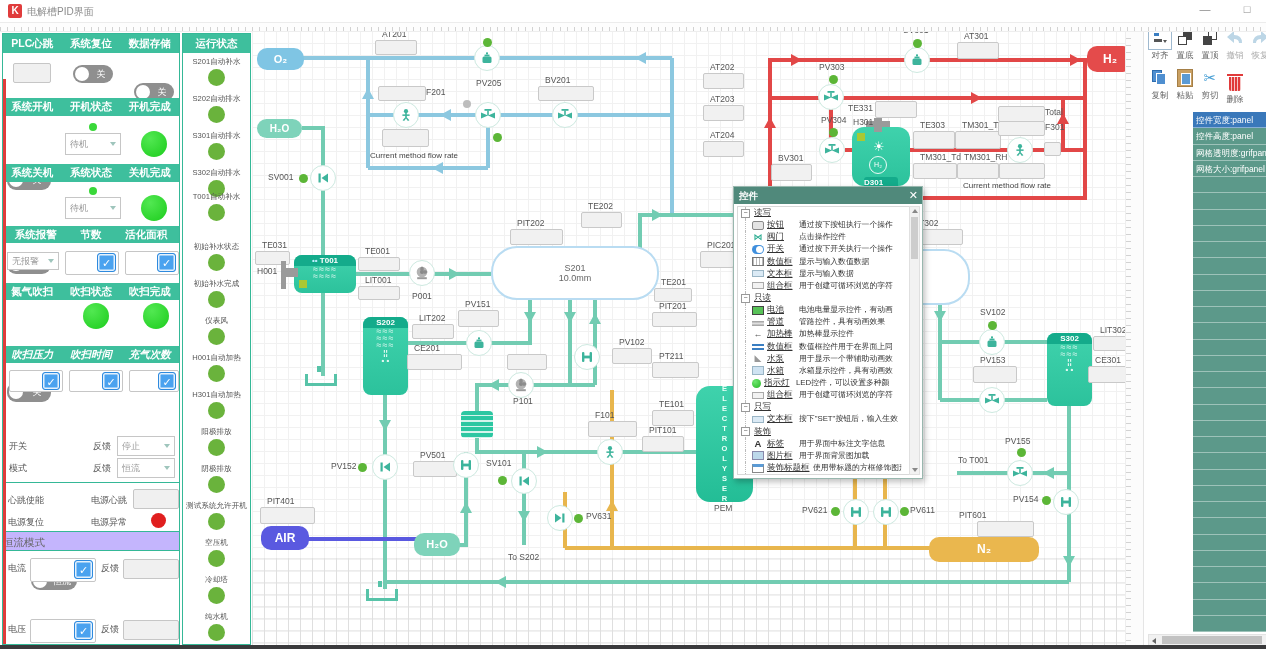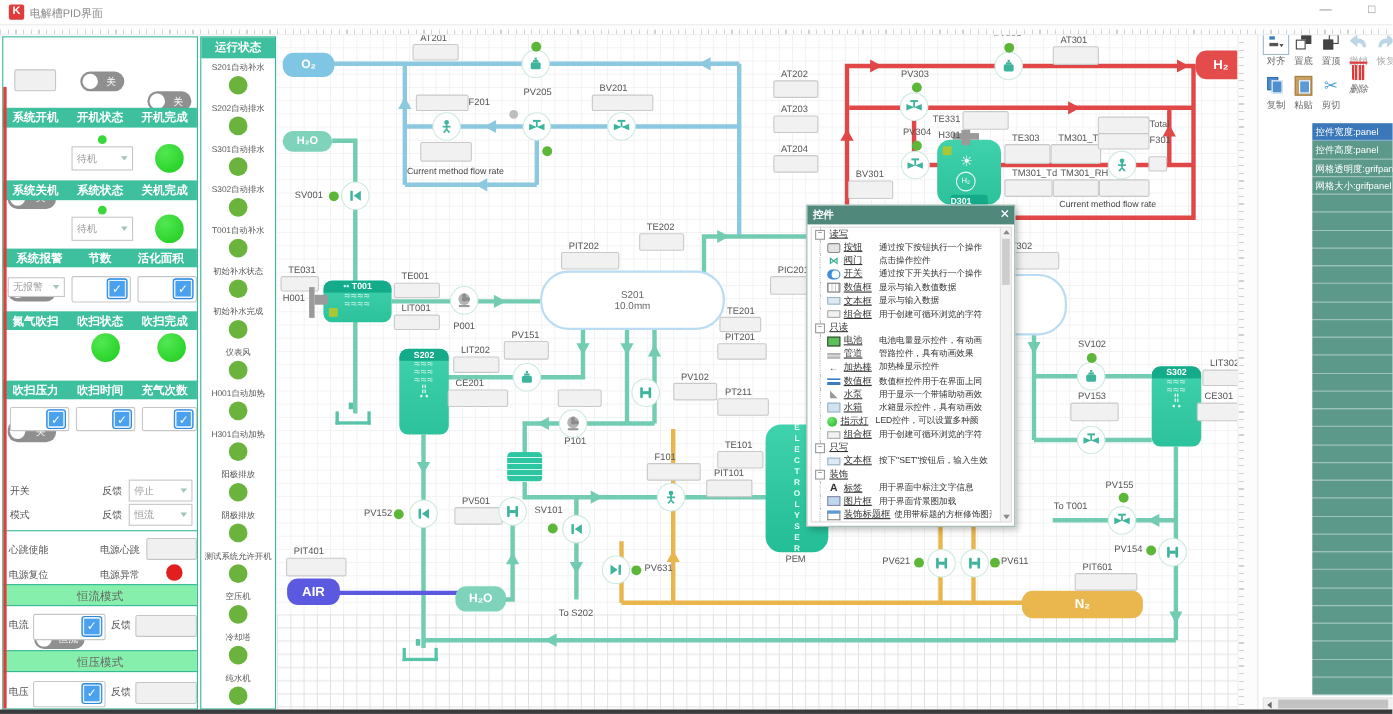--- a/index.html
+++ b/index.html
@@ -47,21 +47,21 @@
   .sq-yg{position:absolute;width:8px;height:8px;background:#a9c833;z-index:5;}
   .sun{position:absolute;color:#fff;font-size:13px;z-index:5;}
   .gascircle{position:absolute;border:1px solid rgba(255,255,255,.9);border-radius:50%;color:#fff;font-size:7px;
       width:16px;height:16px;line-height:16px;text-align:center;z-index:5;}
   
   .lpanel{position:absolute;left:2px;top:33px;width:178px;height:612px;background:#fff;border:1px solid #35b897;z-index:20;box-sizing:border-box;}
   .lpanel .redge{position:absolute;left:0;top:45px;bottom:0;width:2.5px;background:#e03c3c;z-index:3;}
   .lhdr{position:absolute;left:0;width:176px;background:#3ebf9d;color:#fff;font-weight:bold;font-size:10.5px;
         display:flex;align-items:center;justify-content:space-around;box-sizing:border-box;}
   .lhdr.big{font-size:12px;justify-content:center;}
-  .subhdr{position:absolute;left:0;width:176px;background:#86efac;color:#666;font-size:10.5px;text-align:center;
+  .subhdr{position:absolute;left:0;width:176px;background:#c4b5fd;color:#666;font-size:10.5px;
         border-top:1px solid #35b897;border-bottom:1px solid #35b897;box-sizing:border-box;}
   .ctl{position:absolute;box-sizing:border-box;}
   .ibox{background:#f0f0f0;border:1px solid #c6c6c6;border-radius:2px;}
   .wbox{background:#fff;border:1px solid #c6c6c6;border-radius:2px;}
   .toggle{background:#8f8f8f;border-radius:9px;color:#fff;font-size:9px;position:relative;display:flex;align-items:center;}
   .toggle .knob{position:absolute;left:2px;top:2px;width:14px;height:14px;background:#fff;border-radius:50%;}
   .toggle .tlab{position:absolute;left:20px;top:0;right:4px;text-align:center;line-height:18px;}
   .select{background:#fff;border:1px solid #c6c6c6;color:#999;font-size:9px;display:flex;align-items:center;padding-left:4px;box-sizing:border-box;}
   .select .caret{margin-left:auto;margin-right:4px;width:0;height:0;border-left:3.5px solid transparent;border-right:3.5px solid transparent;border-top:4px solid #9fc5bc;}
   .chk{background:#4aa2ef;border:1px solid #2e8ade;border-radius:3px;color:#fff;font-size:11px;font-weight:bold;
@@ -333,21 +333,21 @@
       <div class="inst-box" style="left: 458px; top: 310px; width: 39px; height: 15px;"></div>
       <div class="dlabel" style="left: 465px; top: 299px;">PV151</div>
       <div class="inst-box" style="left: 612px; top: 348px; width: 38px; height: 14px;"></div>
       <div class="dlabel" style="left: 619px; top: 337px;">PV102</div>
       <div class="inst-box" style="left: 507px; top: 354px; width: 38px; height: 14px;"></div>
       <div class="inst-box" style="left: 413px; top: 461px; width: 42px; height: 14px;"></div>
       <div class="dlabel" style="left: 420px; top: 450px;">PV501</div>
       <div class="inst-box" style="left: 260px; top: 507px; width: 53px; height: 15px;"></div>
       <div class="dlabel" style="left: 267px; top: 496px;">PIT401</div>
       <div class="inst-box" style="left: 977px; top: 521px; width: 55px; height: 14px;"></div>
-      <div class="dlabel" style="left: 984px; top: 510px;">PIT601</div>
+      <div class="dlabel" style="left: 959px; top: 510px;">PIT601</div>
       <div class="inst-box" style="left: 973px; top: 366px; width: 42px; height: 15px;"></div>
       <div class="dlabel" style="left: 980px; top: 355px;">PV153</div>
       <div class="inst-box" style="left: 1093px; top: 336px; width: 40px; height: 13px;"></div>
       <div class="dlabel" style="left: 1100px; top: 325px;">LIT302</div>
       <div class="inst-box" style="left: 1088px; top: 366px; width: 46px; height: 15px;"></div>
       <div class="dlabel" style="left: 1095px; top: 355px;">CE301</div>
       <div class="valve" style="left: 474px; top: 45px;">
         <svg width="16" height="16" viewBox="0 0 16 16">
           <g fill="#3db49c">
             <rect x="3.5" y="6.5" width="9" height="6.5" rx="1.5"></rect>
@@ -608,20 +608,25 @@
       <div class="dlabel" style="left: 853px; top: 117px;">H301</div>
       <div class="dlabel" style="left: 412px; top: 291px;">P001</div>
       <div class="dlabel" style="left: 513px; top: 396px;">P101</div>
       <div class="dot" style="left: 463px; top: 100px; width: 8px; height: 8px; background: rgb(189, 189, 189);"></div>
       <div class="dot" style="left: 492.5px; top: 132.5px; width: 9px; height: 9px; background: rgb(92, 182, 55);"></div>
     </div>
 </div>
 
 <div class="lpanel">
   <div class="redge"></div>
+  <div class="lhdr" style="top:0;height:19px;">
+    <span>PLC心跳</span>
+      <span>系统复位</span>
+      <span>数据存储</span>
+  </div>
   <div class="ctl ibox" style="left:10px;top:29px;width:38px;height:20px;"></div>
   <div class="ctl toggle" style="left:70px;top:31px;width:40px;height:18px;">
       <span class="knob"></span>
       <span class="tlab">关</span>
     </div>
   <div class="ctl toggle" style="left:131px;top:31px;width:40px;height:18px;">
       <span class="knob"></span>
       <span class="tlab">关</span>
     </div>
 
@@ -676,21 +681,21 @@
       <span>吹扫状态</span>
       <span>吹扫完成</span>
   </div>
   <div class="ctl toggle" style="left:4px;top:272px;width:44px;height:20px;">
       <span class="knob" style="top:3px;"></span>
       <span class="tlab" style="line-height:20px;">关</span>
     </div>
   <div class="gcirc" style="left:80px;top:269px;width:26px;height:26px;"></div>
   <div class="gcirc" style="left:140px;top:269px;width:26px;height:26px;"></div>
 
-  <div class="lhdr" style="top:312px;height:17px;">
+  <div class="lhdr" style="top:312px;height:17px;font-style:italic;">
     <span>吹扫压力</span>
       <span>吹扫时间</span>
       <span>充气次数</span>
   </div>
   <div class="ctl wbox" style="left:6px;top:336px;width:54px;height:22px;"></div>
   <div class="ctl chk" style="left:39px;top:338px;width:18px;height:18px;line-height:18px;">✓</div>
   <div class="ctl wbox" style="left:66px;top:336px;width:54px;height:22px;"></div>
   <div class="ctl chk" style="left:99px;top:338px;width:18px;height:18px;line-height:18px;">✓</div>
   <div class="ctl wbox" style="left:126px;top:336px;width:50px;height:22px;"></div>
   <div class="ctl chk" style="left:155px;top:338px;width:18px;height:18px;line-height:18px;">✓</div>
@@ -728,21 +733,20 @@
   <div class="llab" style="left:88px;top:482px;">电源异常</div>
   <div class="rcirc" style="left:148px;top:479px;width:15px;height:15px;"></div>
 
   <div class="subhdr" style="top:497px;height:20px;line-height:20px;">恒流模式</div>
   <div class="llab" style="left:5px;top:528px;">电流</div>
   <div class="ctl wbox" style="left:27px;top:524px;width:66px;height:24px;"></div>
   <div class="ctl chk" style="left:71px;top:526px;width:19px;height:19px;line-height:19px;">✓</div>
   <div class="llab" style="left:98px;top:528px;">反馈</div>
   <div class="ctl ibox" style="left:120px;top:525px;width:56px;height:20px;"></div>
 
-  <div class="subhdr" style="top:557px;height:20px;line-height:20px;">恒压模式</div>
   <div class="llab" style="left:5px;top:589px;">电压</div>
   <div class="ctl wbox" style="left:27px;top:585px;width:66px;height:24px;"></div>
   <div class="ctl chk" style="left:71px;top:587px;width:19px;height:19px;line-height:19px;">✓</div>
   <div class="llab" style="left:98px;top:589px;">反馈</div>
   <div class="ctl ibox" style="left:120px;top:586px;width:56px;height:20px;"></div>
 </div>
 
 <div class="spanel">
   <div class="shdr">运行状态</div>
   <div id="status-items">
@@ -755,21 +759,21 @@
         <div class="scirc"></div>
       </div>
       <div class="sitem" style="top: 96px;">
         <div class="slab">S301自动排水</div>
         <div class="scirc"></div>
       </div>
       <div class="sitem" style="top: 133px;">
         <div class="slab">S302自动排水</div>
         <div class="scirc"></div>
       </div>
-      <div class="sitem" style="top: 170px;">
+      <div class="sitem" style="top: 157px;">
         <div class="slab">T001自动补水</div>
         <div class="scirc"></div>
       </div>
       <div class="sitem" style="top: 207px;">
         <div class="slab">初始补水状态</div>
         <div class="scirc"></div>
       </div>
       <div class="sitem" style="top: 244px;">
         <div class="slab">初始补水完成</div>
         <div class="scirc"></div>
@@ -1027,21 +1031,21 @@
           </span>
         </div>
         <div class="tlabel">粘贴</div>
       </div>
       <div class="tbtn" style="left: 54px; top: 45px;">
         <div class="tico">
           <span class="ico-cut">✂</span>
         </div>
         <div class="tlabel">剪切</div>
       </div>
-      <div class="tbtn" style="left: 79px; top: 31px; font-style: italic;">
+      <div class="tbtn" style="left: 79px; top: 49px;">
         <div class="tico">
           <span class="ico-trash"></span>
         </div>
         <div class="tlabel">删除</div>
       </div>
     </div>
   <div class="propgrid" id="propgrid">
       <div class="prow sel">
         <div class="pcell-l">控件宽度:panel</div>
         <div class="pcell-v">1733</div>

